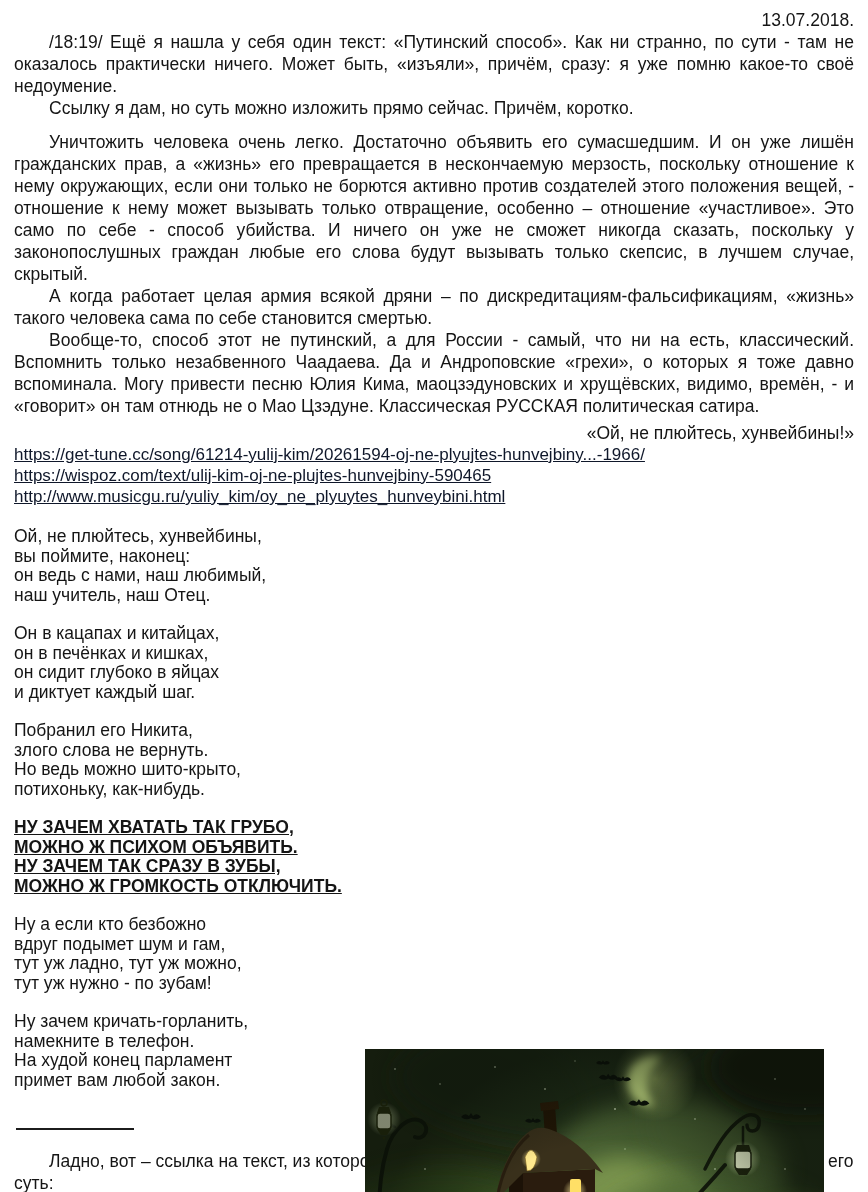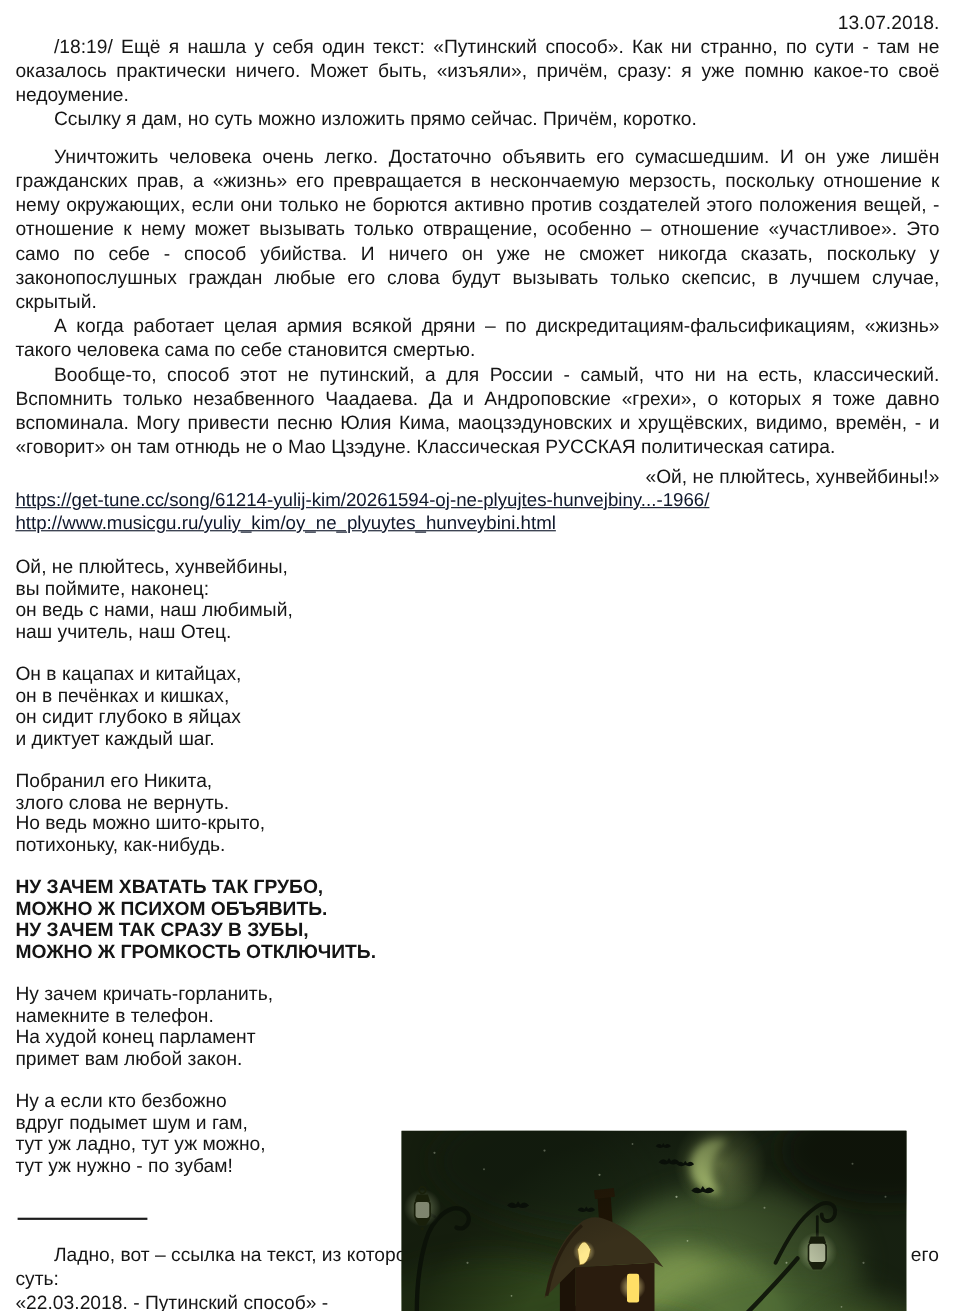--- a/index.html
+++ b/index.html
@@ -14,21 +14,21 @@
   p{margin:0;}
   .line{line-height:21px;text-align:right;}
   .para{line-height:22px;text-align:justify;text-indent:35px;}
   .vgap{height:12px;}
   .sgap{height:6px;}
   .linkline{line-height:20px;}
   a.doclink{color:#0f172a;text-decoration:underline;font-size:17px;cursor:pointer;}
   .poem-section{position:relative;margin-top:14px;padding-top:6px;min-height:585px;}
   .poem{width:330px;}
   .verse{white-space:pre-line;line-height:19.5px;margin:0 0 19px 0;}
-  .verse.bold{font-weight:bold;}
+  .verse.bold{font-weight:bold;text-decoration:underline;}
   .illustration{
     position:absolute;left:351px;top:528px;width:459px;height:504px;display:block;
   }
   .divider{width:118px;border-top:2px solid #1c1c1c;margin:16px 0 0 2px;height:0;}
   .footer-para{margin-top:20px;line-height:22px;text-indent:35px;white-space:pre-line;text-align:left;}
 </style>
 </head>
 <body>
 
 <div class="page">
@@ -41,20 +41,21 @@
 
   <p class="para">Уничтожить человека очень легко. Достаточно объявить его сумасшедшим. И он уже лишён гражданских прав, а «жизнь» его превращается в нескончаемую мерзость, поскольку отношение к нему окружающих, если они только не борются активно против создателей этого положения вещей, - отношение к нему может вызывать только отвращение, особенно – отношение «участливое». Это само по себе - способ убийства. И ничего он уже не сможет никогда сказать, поскольку у законопослушных граждан любые его слова будут вызывать только скепсис, в лучшем случае, скрытый.</p>
   <p class="para">А когда работает целая армия всякой дряни – по дискредитациям-фальсификациям, «жизнь» такого человека сама по себе становится смертью.</p>
   <p class="para">Вообще-то, способ этот не путинский, а для России - самый, что ни на есть, классический. Вспомнить только незабвенного Чаадаева. Да и Андроповские «грехи», о которых я тоже давно вспоминала. Могу привести песню Юлия Кима, маоцзэдуновских и хрущёвских, видимо, времён, - и «говорит» он там отнюдь не о Мао Цзэдуне. Классическая РУССКАЯ политическая сатира.</p>
 
   <div class="sgap"></div>
 
   <div>
     <p class="line">«Ой, не плюйтесь, хунвейбины!»</p>
     <p class="linkline"><a href="#" class="doclink">https://get-tune.cc/song/61214-yulij-kim/20261594-oj-ne-plyujtes-hunvejbiny...-1966/</a></p>
+    <p class="linkline"><a href="#" class="doclink">https://wispoz.com/text/ulij-kim-oj-ne-plujtes-hunvejbiny-590465</a></p>
     <p class="linkline"><a href="#" class="doclink">http://www.musicgu.ru/yuliy_kim/oy_ne_plyuytes_hunveybini.html</a></p>
   </div>
 
   <div class="poem-section">
     <div class="poem">
       <div class="verse">Ой, не плюйтесь, хунвейбины,
 вы поймите, наконец:
 он ведь с нами, наш любимый,
 наш учитель, наш Отец.</div>
       <div class="verse">Он в кацапах и китайцах,
@@ -62,28 +63,28 @@
 он сидит глубоко в яйцах
 и диктует каждый шаг.</div>
       <div class="verse">Побранил его Никита,
 злого слова не вернуть.
 Но ведь можно шито-крыто,
 потихоньку, как-нибудь.</div>
       <div class="verse bold">НУ ЗАЧЕМ ХВАТАТЬ ТАК ГРУБО,
 МОЖНО Ж ПСИХОМ ОБЪЯВИТЬ.
 НУ ЗАЧЕМ ТАК СРАЗУ В ЗУБЫ,
 МОЖНО Ж ГРОМКОСТЬ ОТКЛЮЧИТЬ.</div>
+      <div class="verse">Ну а если кто безбожно
+вдруг подымет шум и гам,
+тут уж ладно, тут уж можно,
+тут уж нужно - по зубам!</div>
       <div class="verse">Ну зачем кричать-горланить,
 намекните в телефон.
 На худой конец парламент
 примет вам любой закон.</div>
-      <div class="verse">Ну а если кто безбожно
-вдруг подымет шум и гам,
-тут уж ладно, тут уж можно,
-тут уж нужно - по зубам!</div>
     </div>
 
     <svg class="illustration" viewBox="0 0 459 504" preserveAspectRatio="none" role="img" aria-label="Мрачная зелёная сказочная сцена: избушка на скале, кривые деревья с фонарями, зелёный месяц, летучие мыши, лестница, чёрный кот, большие ножницы с оранжевыми ручками и карикатурный лысый человек с собакой">
       <defs>
         <filter id="soft" x="-60%" y="-60%" width="220%" height="220%">
             <feGaussianBlur stdDeviation="11"></feGaussianBlur>
           </filter>
         <filter id="soft2" x="-60%" y="-60%" width="220%" height="220%">
             <feGaussianBlur stdDeviation="4"></feGaussianBlur>
           </filter>

